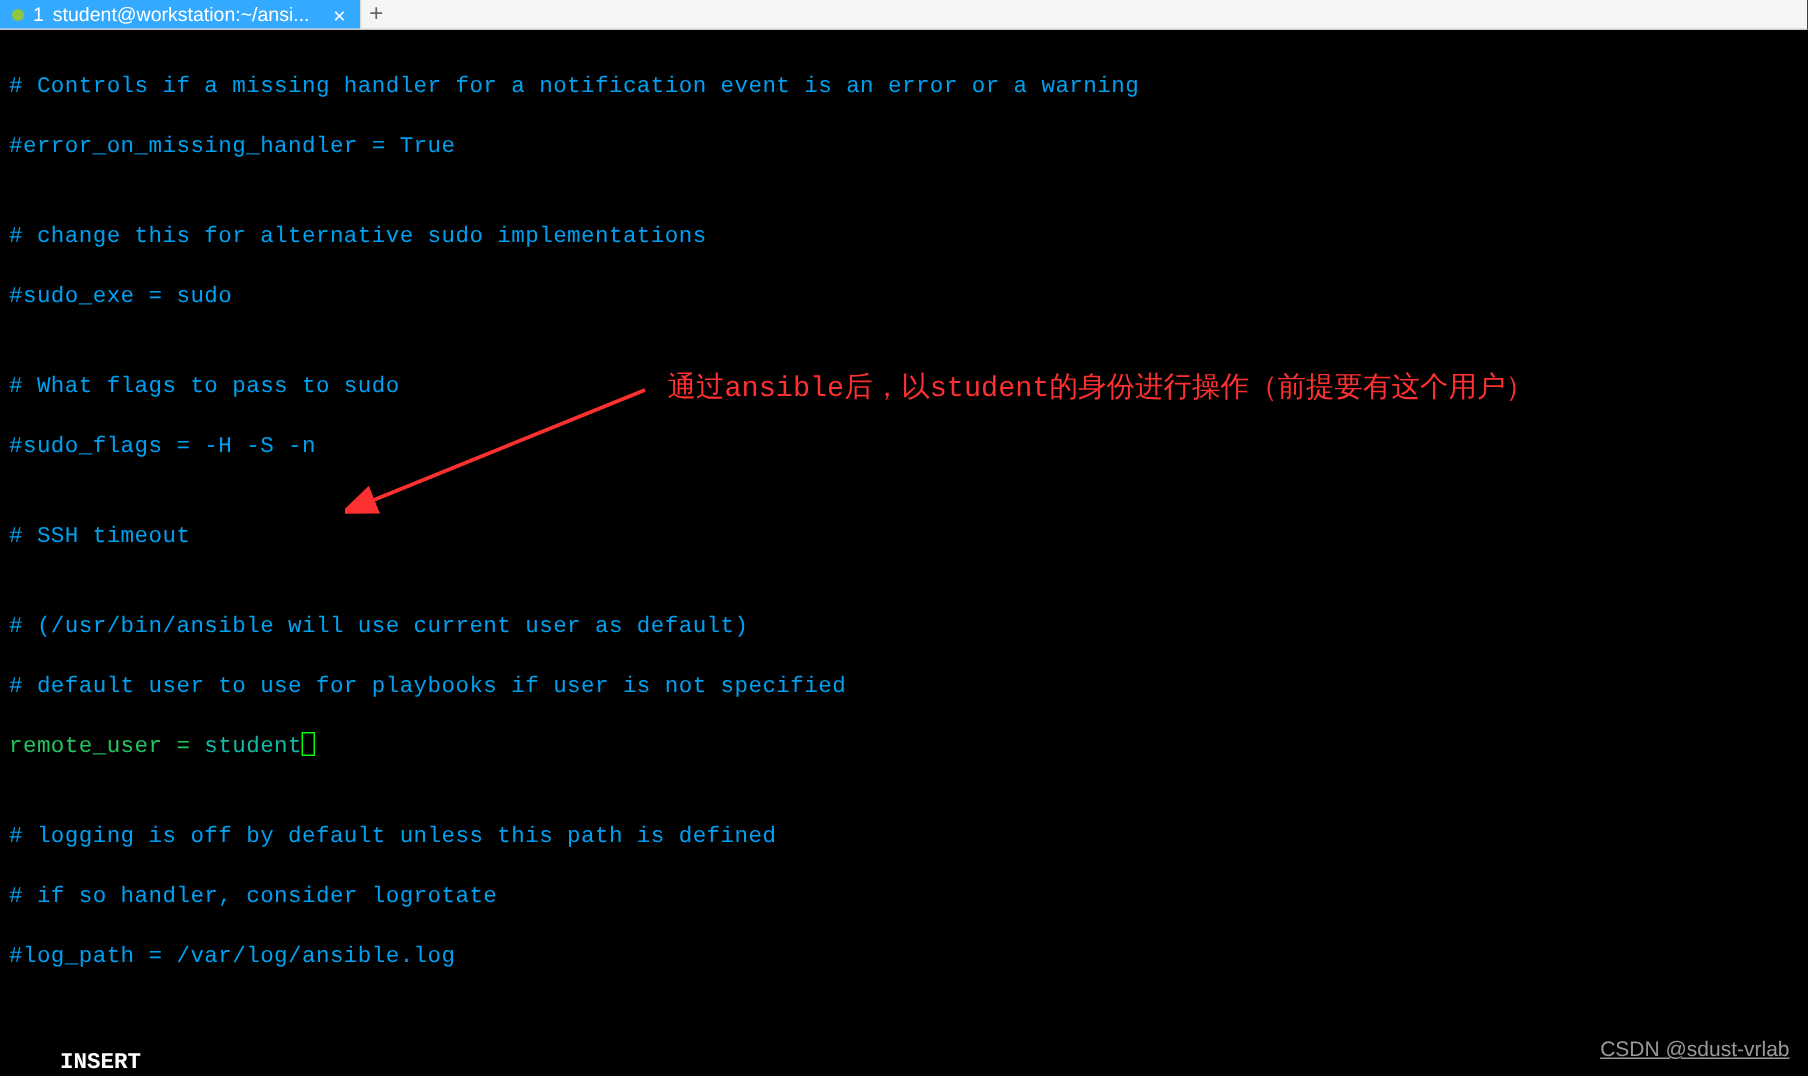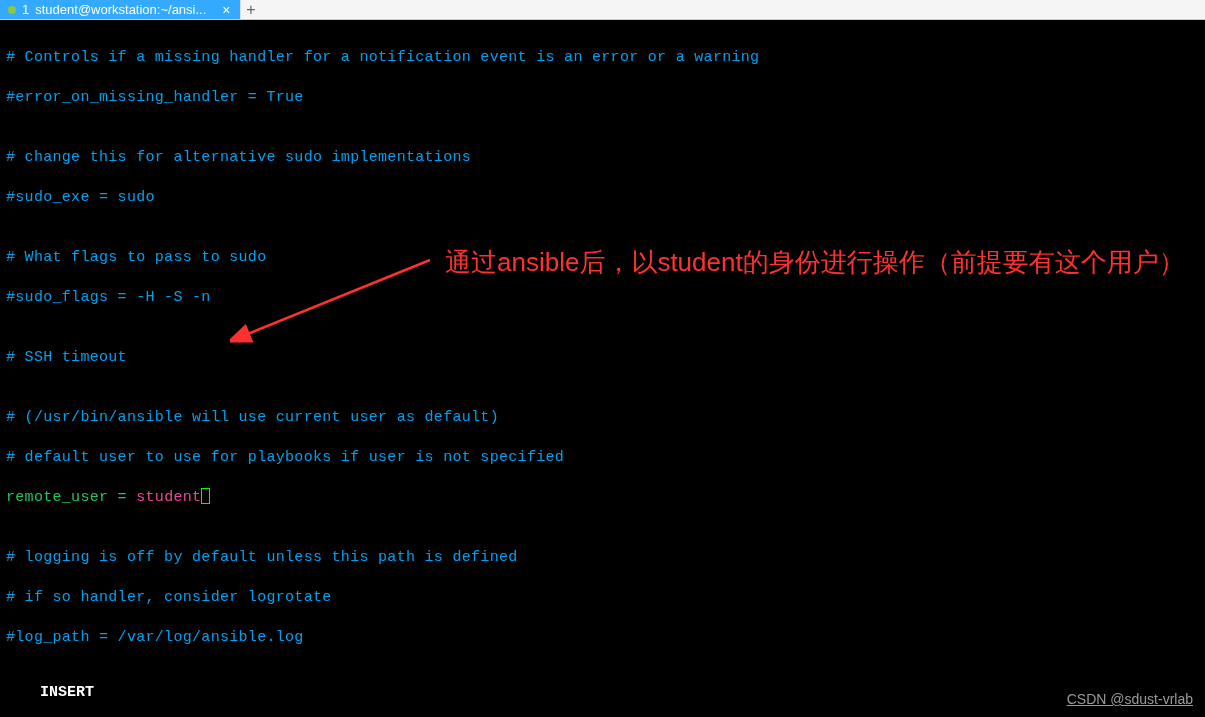--- a/index.html
+++ b/index.html
@@ -67,53 +67,53 @@
       letter-spacing: 0.3px;
       white-space: pre;
     }
     .comment {
       color: #00a0f0;
     }
     .white {
       color: #22c55e;
     }
     .highlight {
-      color: #ec4899;
+      color: #14b8a6;
     }
     .cursor-box {
       display: inline-block;
       width: 9px;
       height: 16px;
       border: 1px solid #00ff00;
       vertical-align: middle;
       margin-bottom: 2px;
     }
     .annotation {
       position: absolute;
       color: #ff3030;
-      font-family: Liberation Sans, sans-serif;
-      font-size: 26px;
+      font-family: Liberation Mono, monospace;
+      font-size: 19px;
       font-weight: 400;
     }
     .arrow-svg {
       position: absolute;
       pointer-events: none;
     }
     .watermark {
       position: absolute;
       bottom: 10px;
       right: 12px;
       color: #999;
       font-family: Arial, sans-serif;
       font-size: 14px;
       text-decoration: underline;
     }
     .insert-mode {
       position: absolute;
-      bottom: 16px;
+      bottom: 0px;
       left: 40px;
       color: #ffffff;
       font-weight: bold;
       font-size: 15px;
       font-family: "Consolas", "Courier New", monospace;
     }
   </style>
 </head>
 <body>
 

